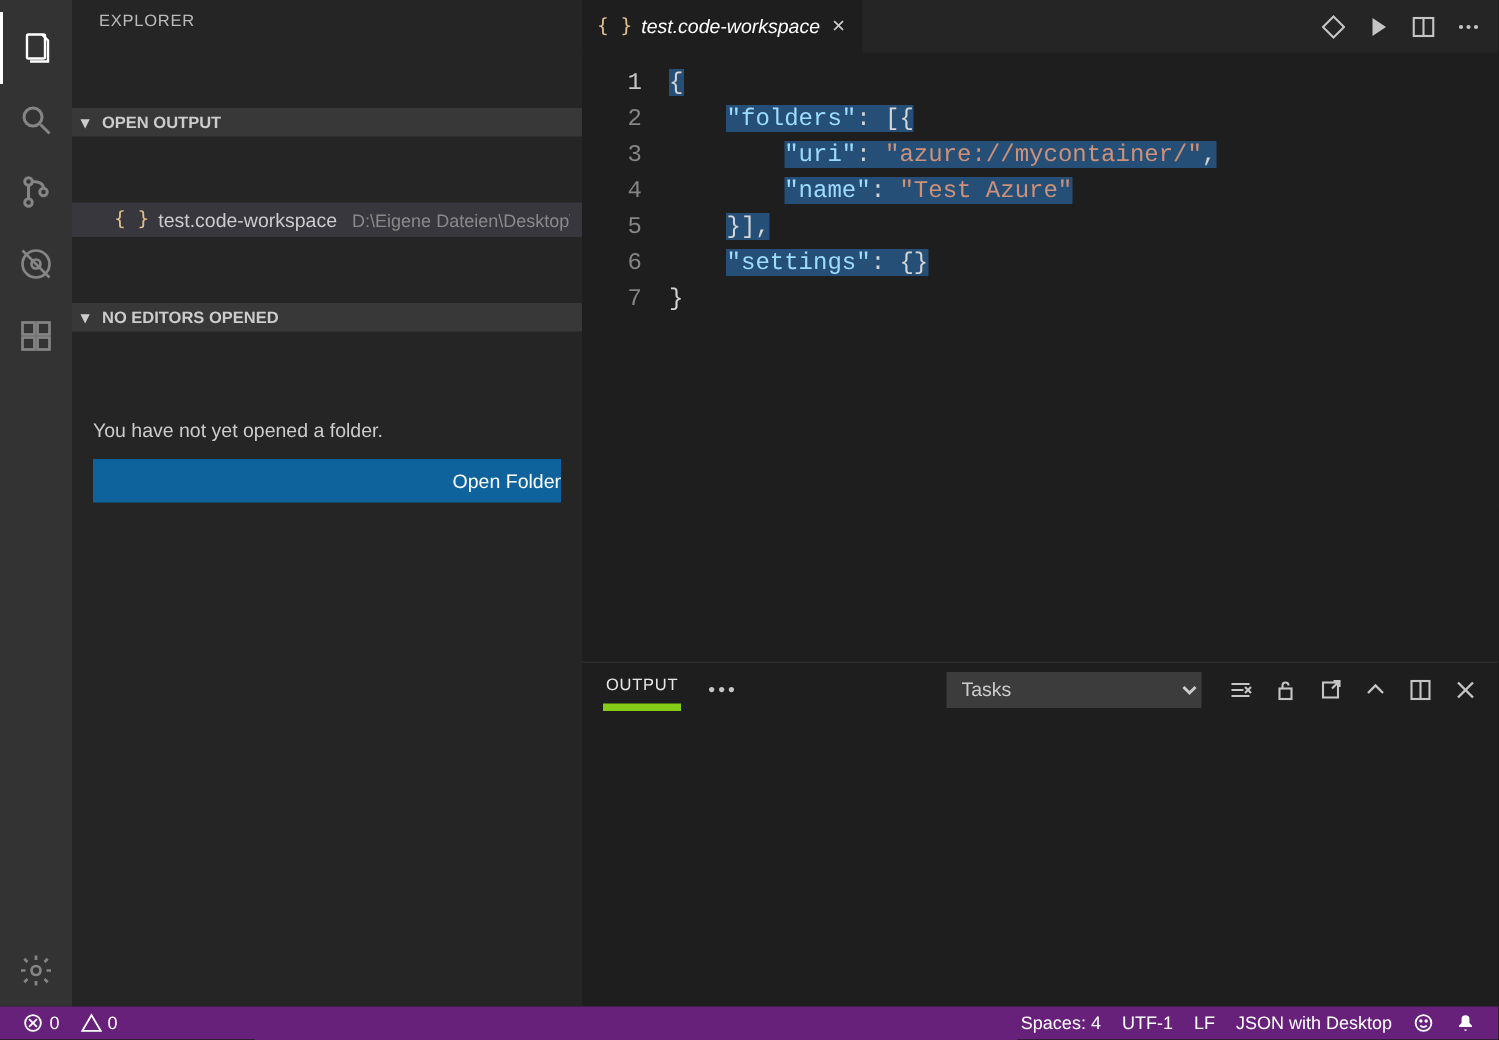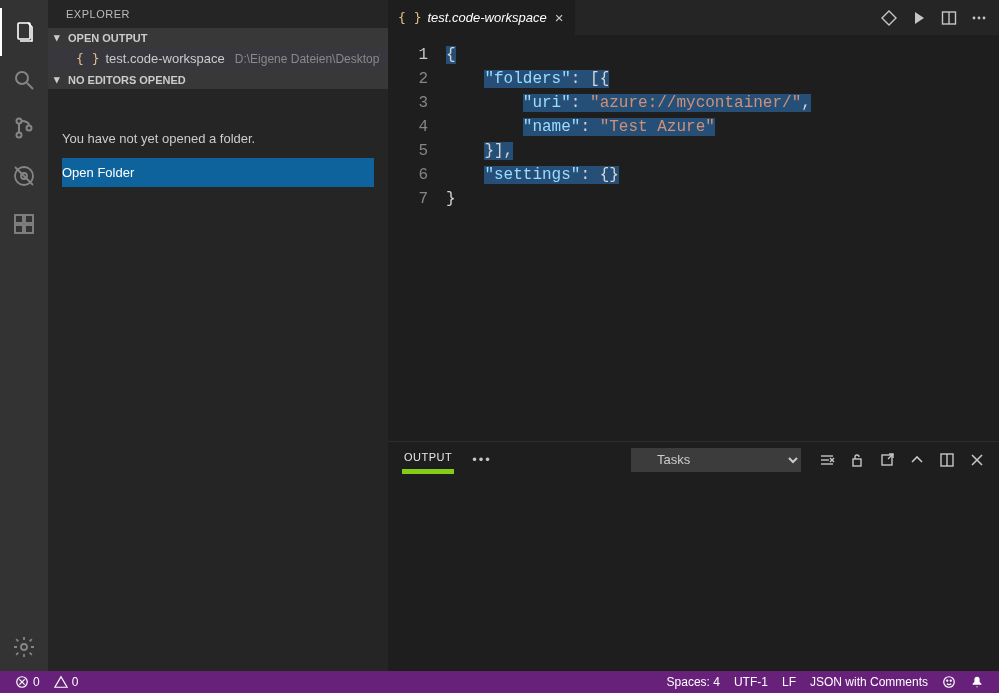--- a/index.html
+++ b/index.html
@@ -23,40 +23,41 @@
   width: 48px; height: 48px; display: flex; align-items: center; justify-content: center;
   color: #858585; cursor: pointer;
 }
 .activity-item.active { color: #ffffff; border-left: 2px solid #fff; }
 .activity-item svg { width: 24px; height: 24px; }
 
 
 .sidebar {
   width: 340px; background: #252526; display: flex; flex-direction: column;
   color: #cccccc;
+  gap: 44px;
 }
 .sidebar-title {
   padding: 8px 18px; font-size: 11px; color: #bbbbbb; letter-spacing: 0.5px;
 }
 .section-header {
   background: #383838; padding: 3px 6px; font-size: 11px; font-weight: 700;
   color: #cccccc; display: flex; align-items: center; gap: 4px; cursor: pointer;
 }
 .section-header .chev { width: 10px; display:inline-block; }
 .open-editor-item {
   background: #37373d; padding: 4px 8px 4px 28px; display: flex; align-items: center; gap: 6px;
   font-size: 13px; color: #cccccc; white-space: nowrap; overflow: hidden;
 }
 .open-editor-item .file-icon { color: #e2c08d; font-family: Consolas, monospace; font-size: 13px; }
 .open-editor-item .file-path { color: #8a8a8a; font-size: 12px; margin-left: 4px; overflow:hidden; text-overflow: clip; }
 .no-folder-body { padding: 14px 14px; }
-.no-folder-msg { color: #cccccc; font-size: 13px; margin-bottom: 12px; margin-top: 28px; }
+.no-folder-msg { color: #cccccc; font-size: 13px; margin-bottom: 12px; }
 .open-folder-btn {
   width: 100%; background: #0e639c; color: #ffffff; border: none;
-  padding: 7px 0; font-size: 13px; cursor: pointer; text-align: left;
+  padding: 7px 0; font-size: 13px; cursor: pointer; text-align: right;
 }
 
 
 .editor-region { flex: 1; display: flex; flex-direction: column; background: #1e1e1e; min-width: 0; }
 
 
 .tabs-bar {
   height: 35px; background: #252526; display: flex; align-items: stretch;
 }
 .tab {
@@ -91,21 +92,21 @@
   display: flex; flex-direction: column;
 }
 .panel-titlebar {
   height: 35px; display: flex; align-items: center; padding: 0 14px; gap: 18px;
 }
 .panel-tab { font-size: 11px; color: #e7e7e7; border-bottom: 5px solid #84cc16; padding: 6px 2px; cursor:pointer; letter-spacing: 0.5px;}
 .panel-more { color: #c5c5c5; cursor:pointer; letter-spacing: 2px; }
 .panel-spacer { flex: 1; }
 .panel-select {
   background: #3c3c3c; color: #cccccc; border: none; font-size: 13px;
-  width: 170px; height: 24px; padding: 2px 22px;
+  width: 170px; height: 24px; padding: 2px 6px;
 }
 .panel-actions { display:flex; align-items:center; gap: 14px; color:#c5c5c5; }
 .panel-actions .icon-btn { cursor:pointer; display:flex; }
 .panel-actions svg { width:16px; height:16px; }
 
 
 .status-bar {
   height: 22px; background: #68217a; color: #ffffff;
   display: flex; align-items: center; font-size: 12px; padding: 0 8px;
 }
@@ -302,21 +303,21 @@
   <div class="sb-item">
     <svg viewBox="0 0 16 16" fill="none" stroke="currentColor" stroke-width="1.4">
         <path d="M8 2 L15 14 H1 Z"></path>
       </svg>
     <span>0</span>
   </div>
   <div class="sb-spacer"></div>
   <div class="sb-item">Spaces: 4</div>
   <div class="sb-item">UTF-1</div>
   <div class="sb-item">LF</div>
-  <div class="sb-item">JSON with Comments</div>
+  <div class="sb-item">JSON with Desktop</div>
   <div class="sb-item">
     <svg viewBox="0 0 16 16" fill="none" stroke="currentColor" stroke-width="1.4">
         <circle cx="8" cy="8" r="6"></circle>
         <circle cx="6" cy="6.5" r="0.6" fill="currentColor"></circle>
         <circle cx="10" cy="6.5" r="0.6" fill="currentColor"></circle>
         <path d="M5.5 10 Q8 12 10.5 10"></path>
       </svg>
   </div>
   <div class="sb-item">
     <svg viewBox="0 0 16 16" fill="currentColor">

